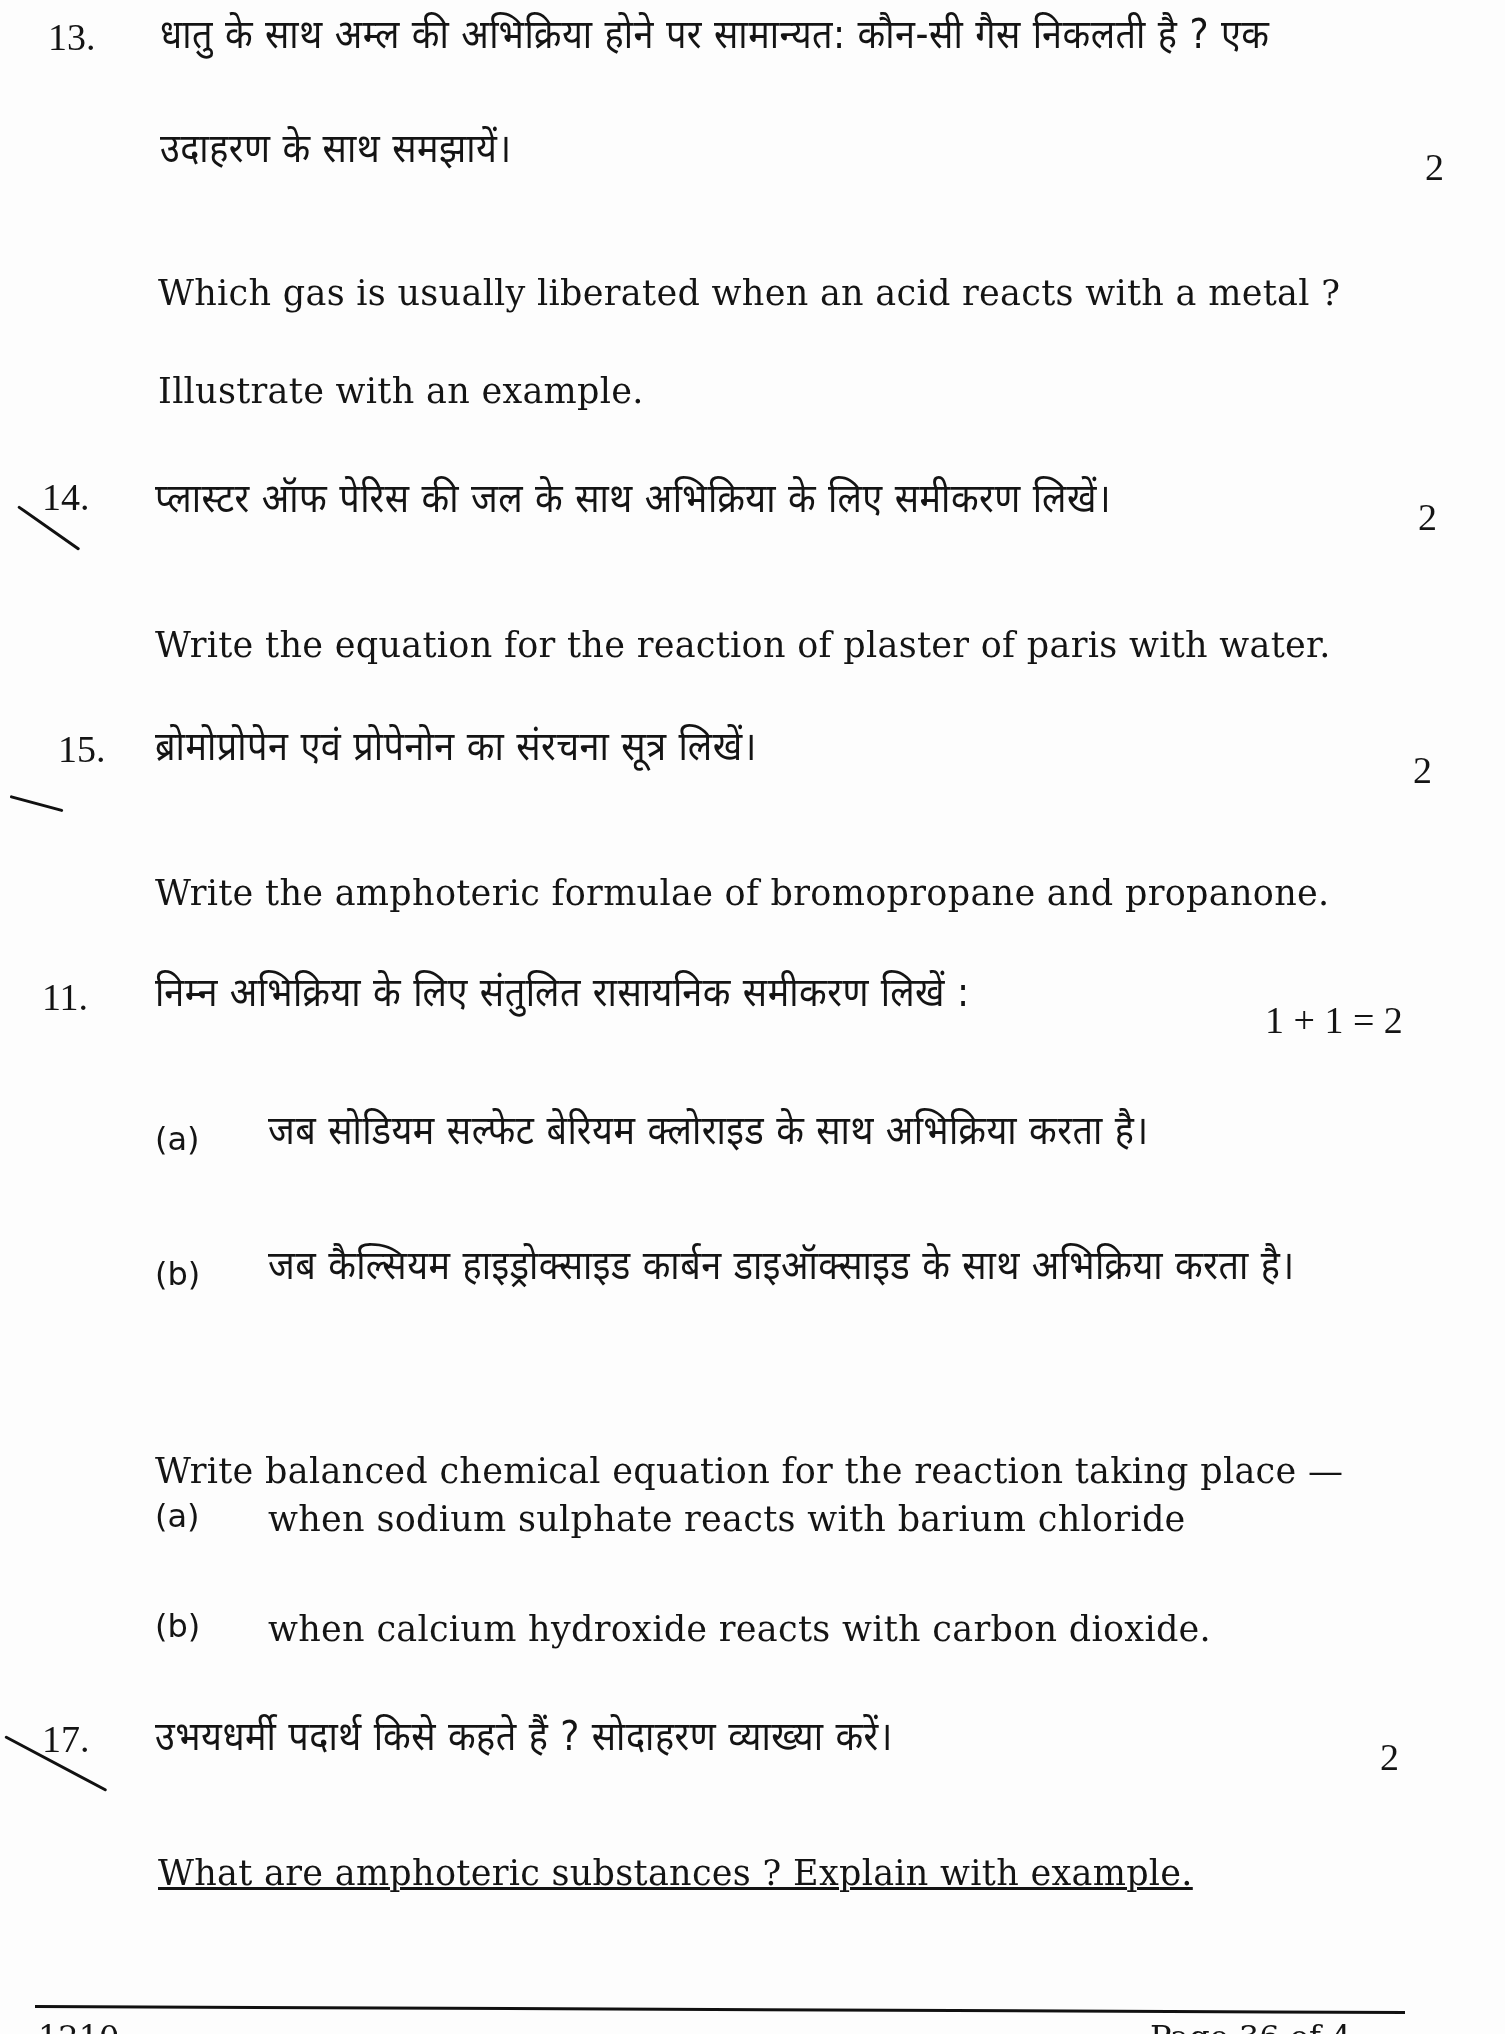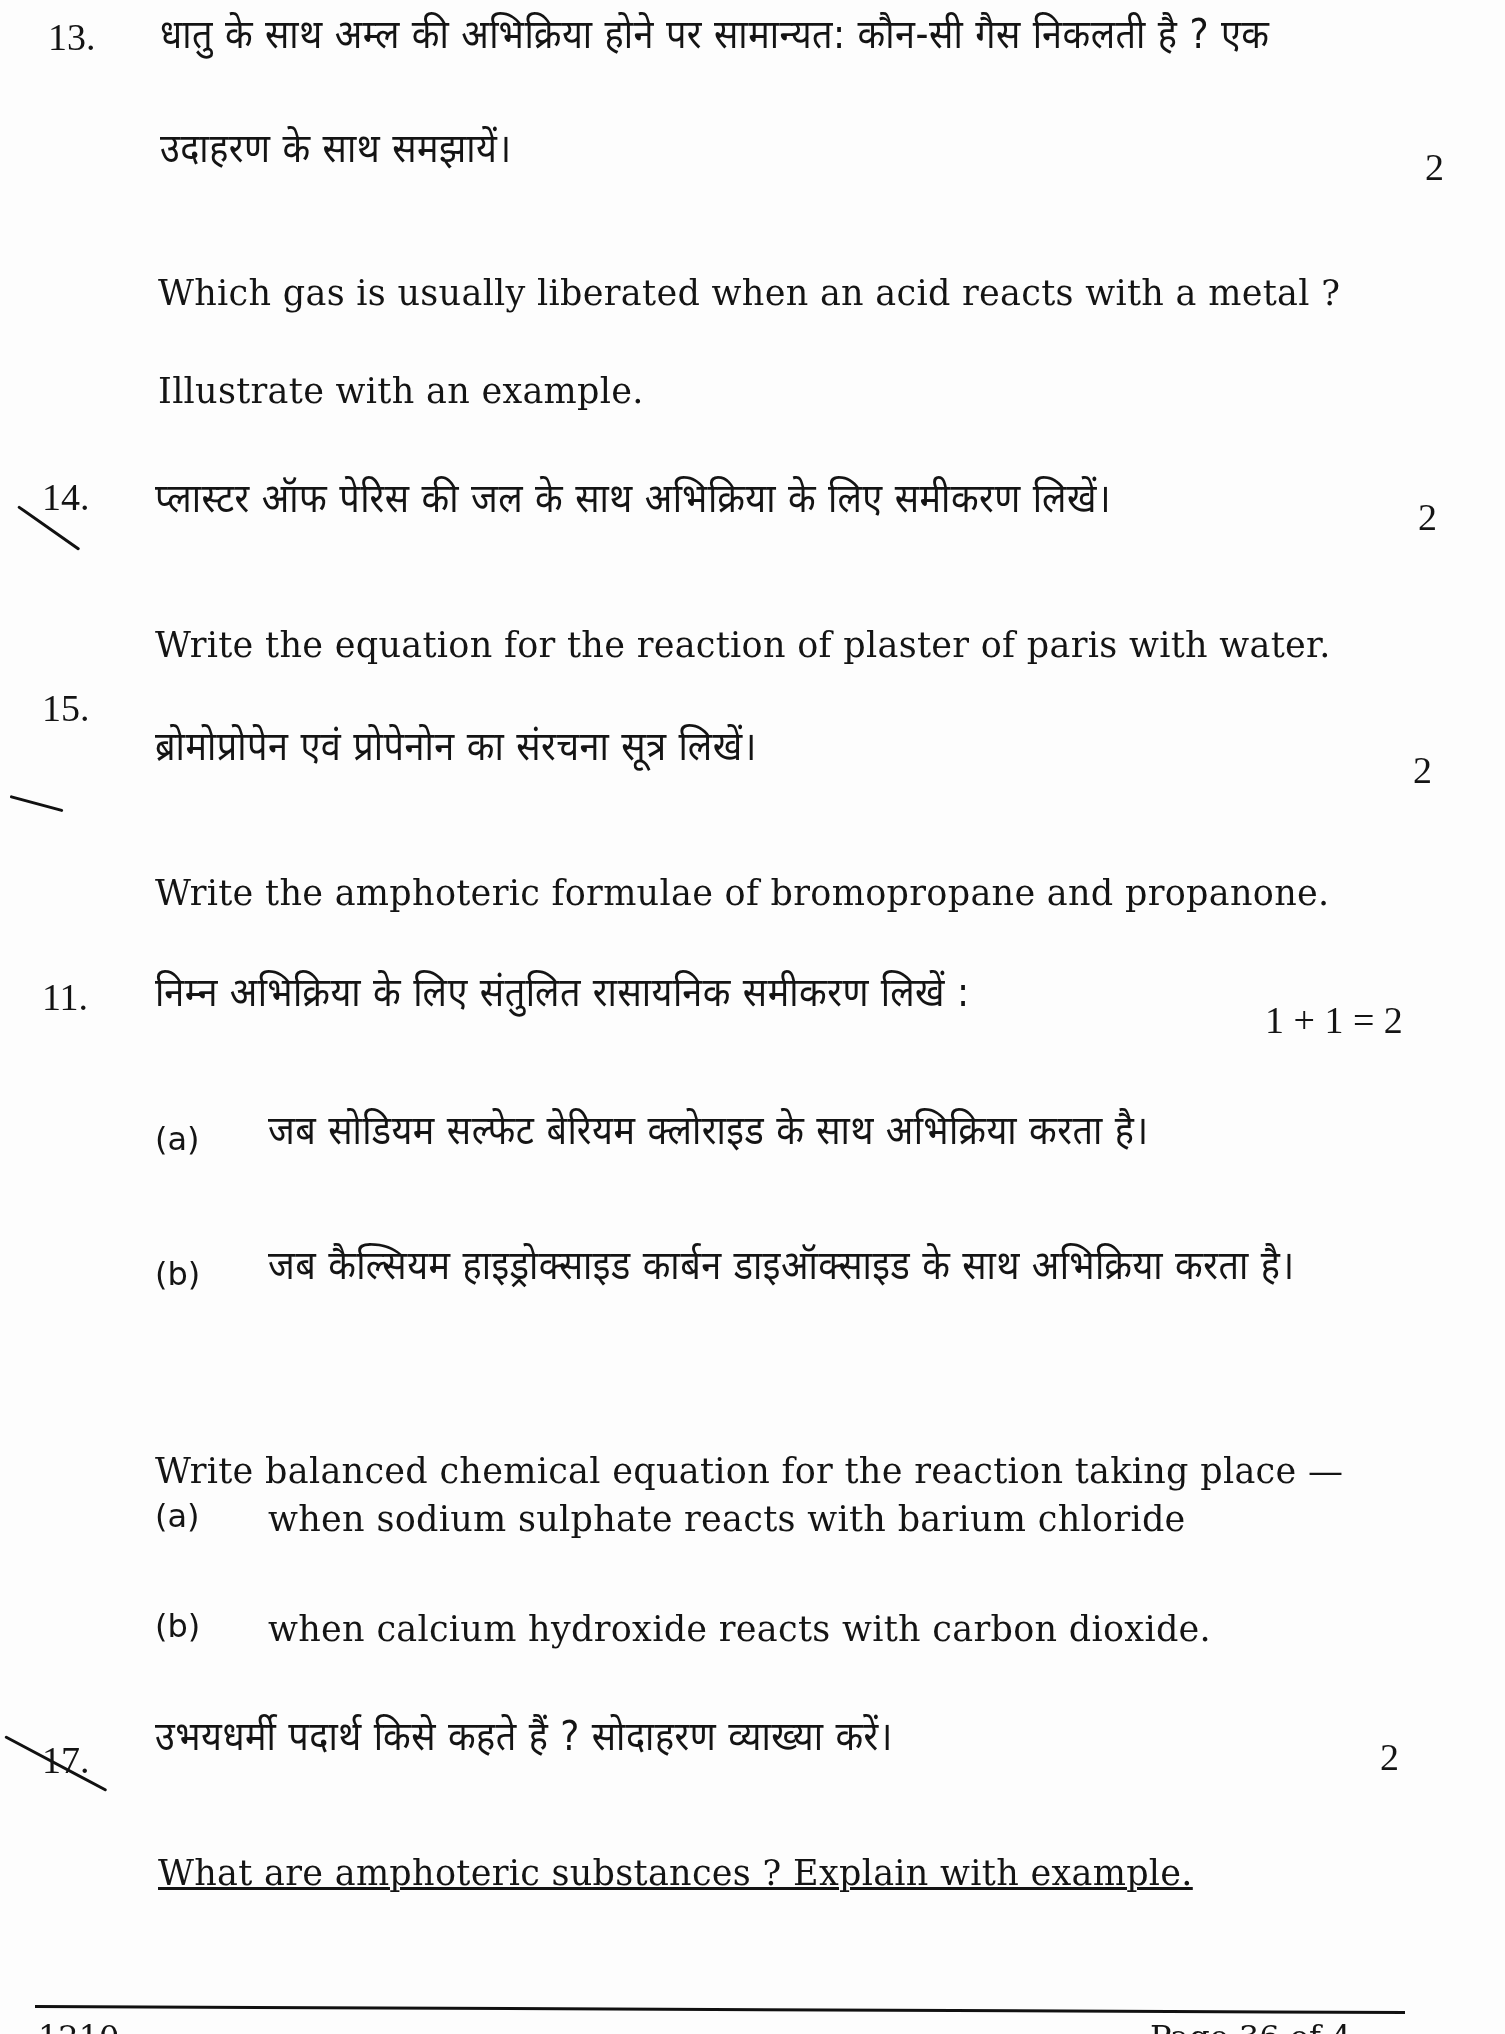--- a/index.html
+++ b/index.html
@@ -95,21 +95,21 @@
   <div>
     <div class="pen-mark" style="left:18px; top:505px; width:75px; transform:rotate(35deg);"></div>
     <span class="line qnum" style="top:478px;">14.</span>
     <span class="line hi" style="top:478px; left:155px;">प्लास्टर ऑफ पेरिस की जल के साथ अभिक्रिया के लिए समीकरण लिखें।</span>
     <span class="marks" style="top:495px; left:1418px;">2</span>
     <span class="line en" style="top:620px; left:155px;">Write the equation for the reaction of plaster of paris with water.</span>
   </div>
 
   <div>
     <div class="pen-mark" style="left:10px; top:795px; width:55px; transform:rotate(15deg);"></div>
-    <span class="line qnum" style="top:689px;">15.</span>
+    <span class="line qnum" style="top:730px;margin-left:16px;">15.</span>
     <span class="line hi" style="top:726px; left:155px;">ब्रोमोप्रोपेन एवं प्रोपेनोन का संरचना सूत्र लिखें।</span>
     <span class="marks" style="top:748px; left:1413px;">2</span>
     <span class="line en" style="top:868px; left:155px;">Write the amphoteric formulae of bromopropane and propanone.</span>
   </div>
 
   <div>
     <span class="line qnum" style="top:978px;">11.</span>
     <span class="line hi" style="top:972px; left:155px;">निम्न अभिक्रिया के लिए संतुलित रासायनिक समीकरण लिखें :</span>
     <span class="marks" style="top:998px; left:1265px;">1 + 1 = 2</span>
 
@@ -123,21 +123,21 @@
 
     <span class="sub-label" style="top:1497px;">(a)</span>
     <span class="line en" style="top:1494px; left:268px;">when sodium sulphate reacts with barium chloride</span>
 
     <span class="sub-label" style="top:1607px;">(b)</span>
     <span class="line en" style="top:1604px; left:268px;">when calcium hydroxide reacts with carbon dioxide.</span>
   </div>
 
   <div>
     <div class="pen-mark" style="left:5px; top:1735px; width:115px; transform:rotate(28deg);"></div>
-    <span class="line qnum" style="top:1720px;margin-top:21px;">17.</span>
+    <span class="line qnum" style="top:1720px;">17.</span>
     <span class="line hi" style="top:1716px; left:155px;">उभयधर्मी पदार्थ किसे कहते हैं ? सोदाहरण व्याख्या करें।</span>
     <span class="marks" style="top:1735px; left:1380px;">2</span>
     <span class="line en" style="top:1848px; left:158px;text-decoration:underline;">What are amphoteric substances ? Explain with example.</span>
   </div>
 
   <div class="footer-rule"></div>
   <span class="footer-text" style="left:38px;">1210</span>
   <span class="footer-text" style="left:1150px;">Page 36 of 4</span>
 
 </div>

